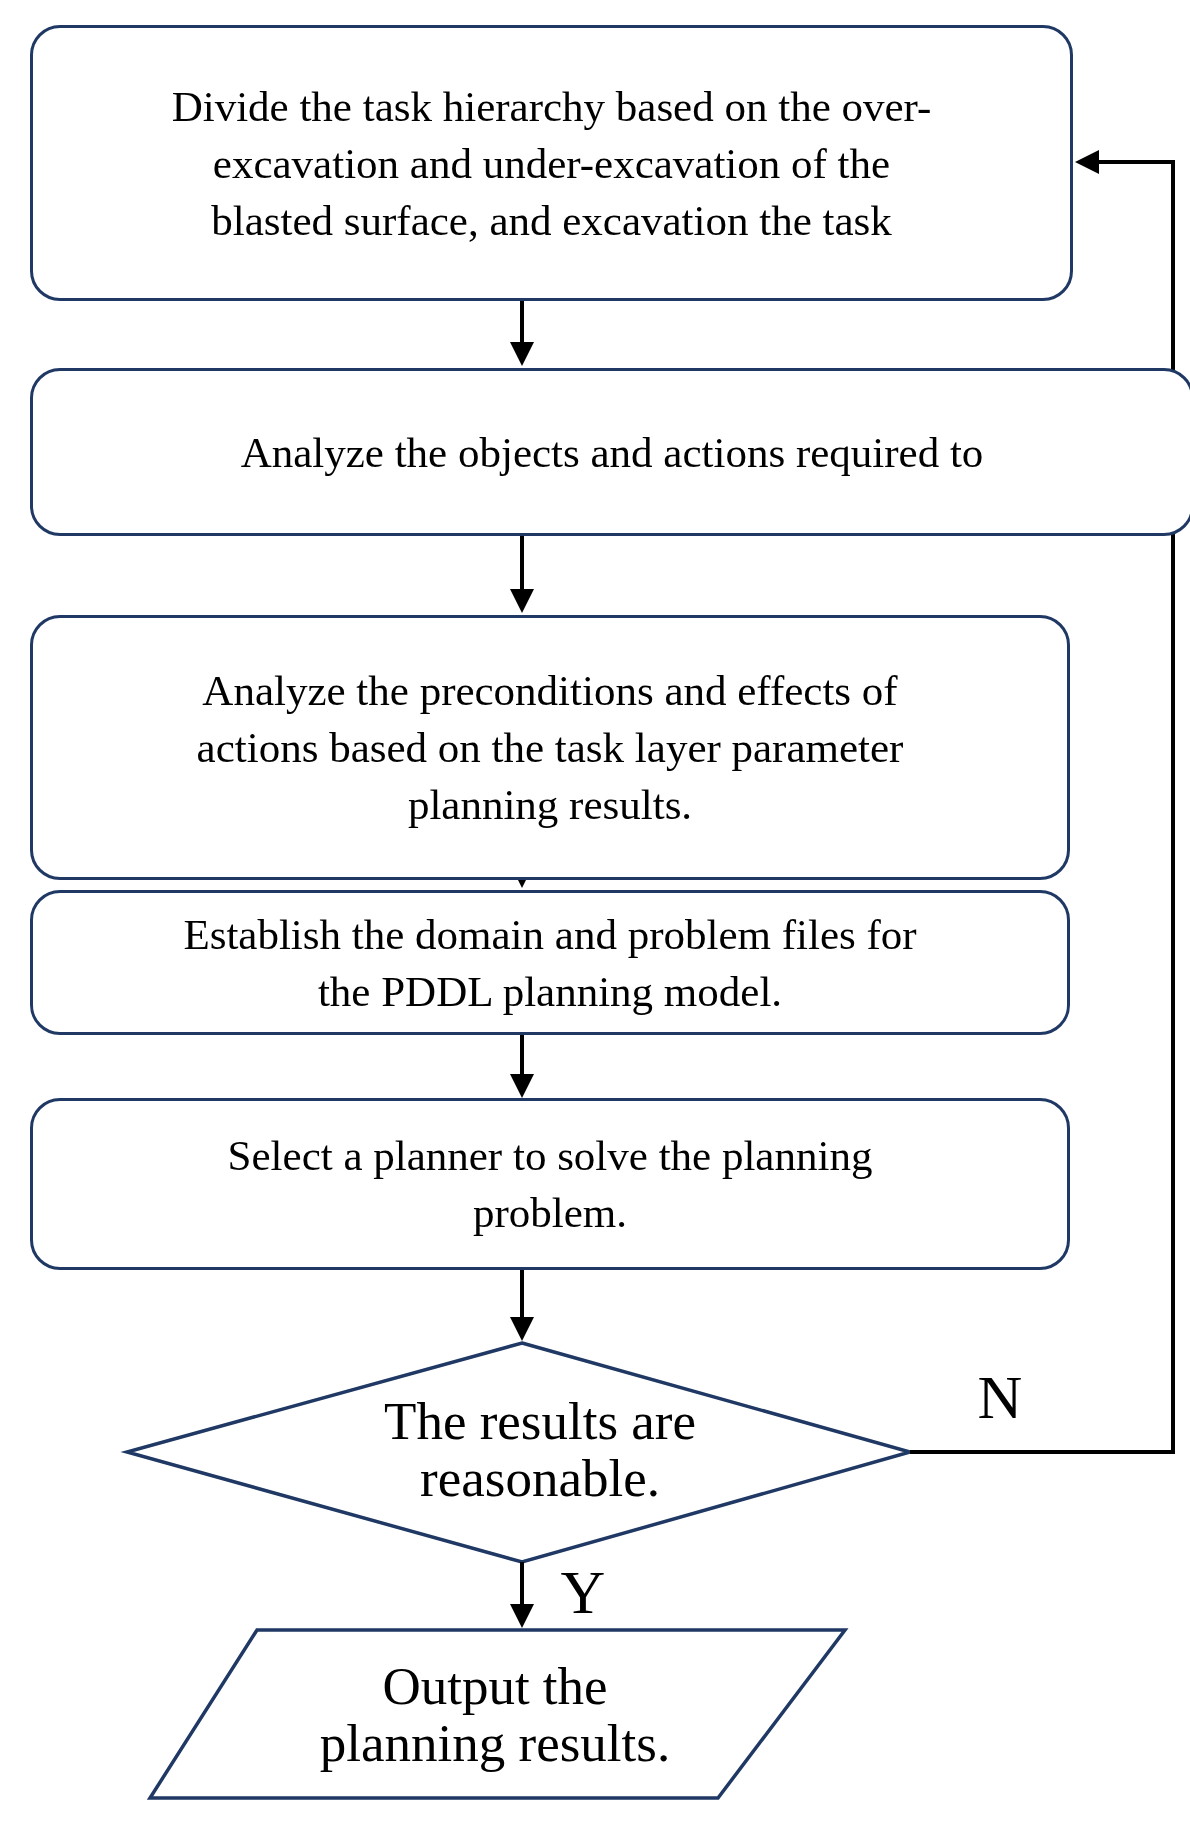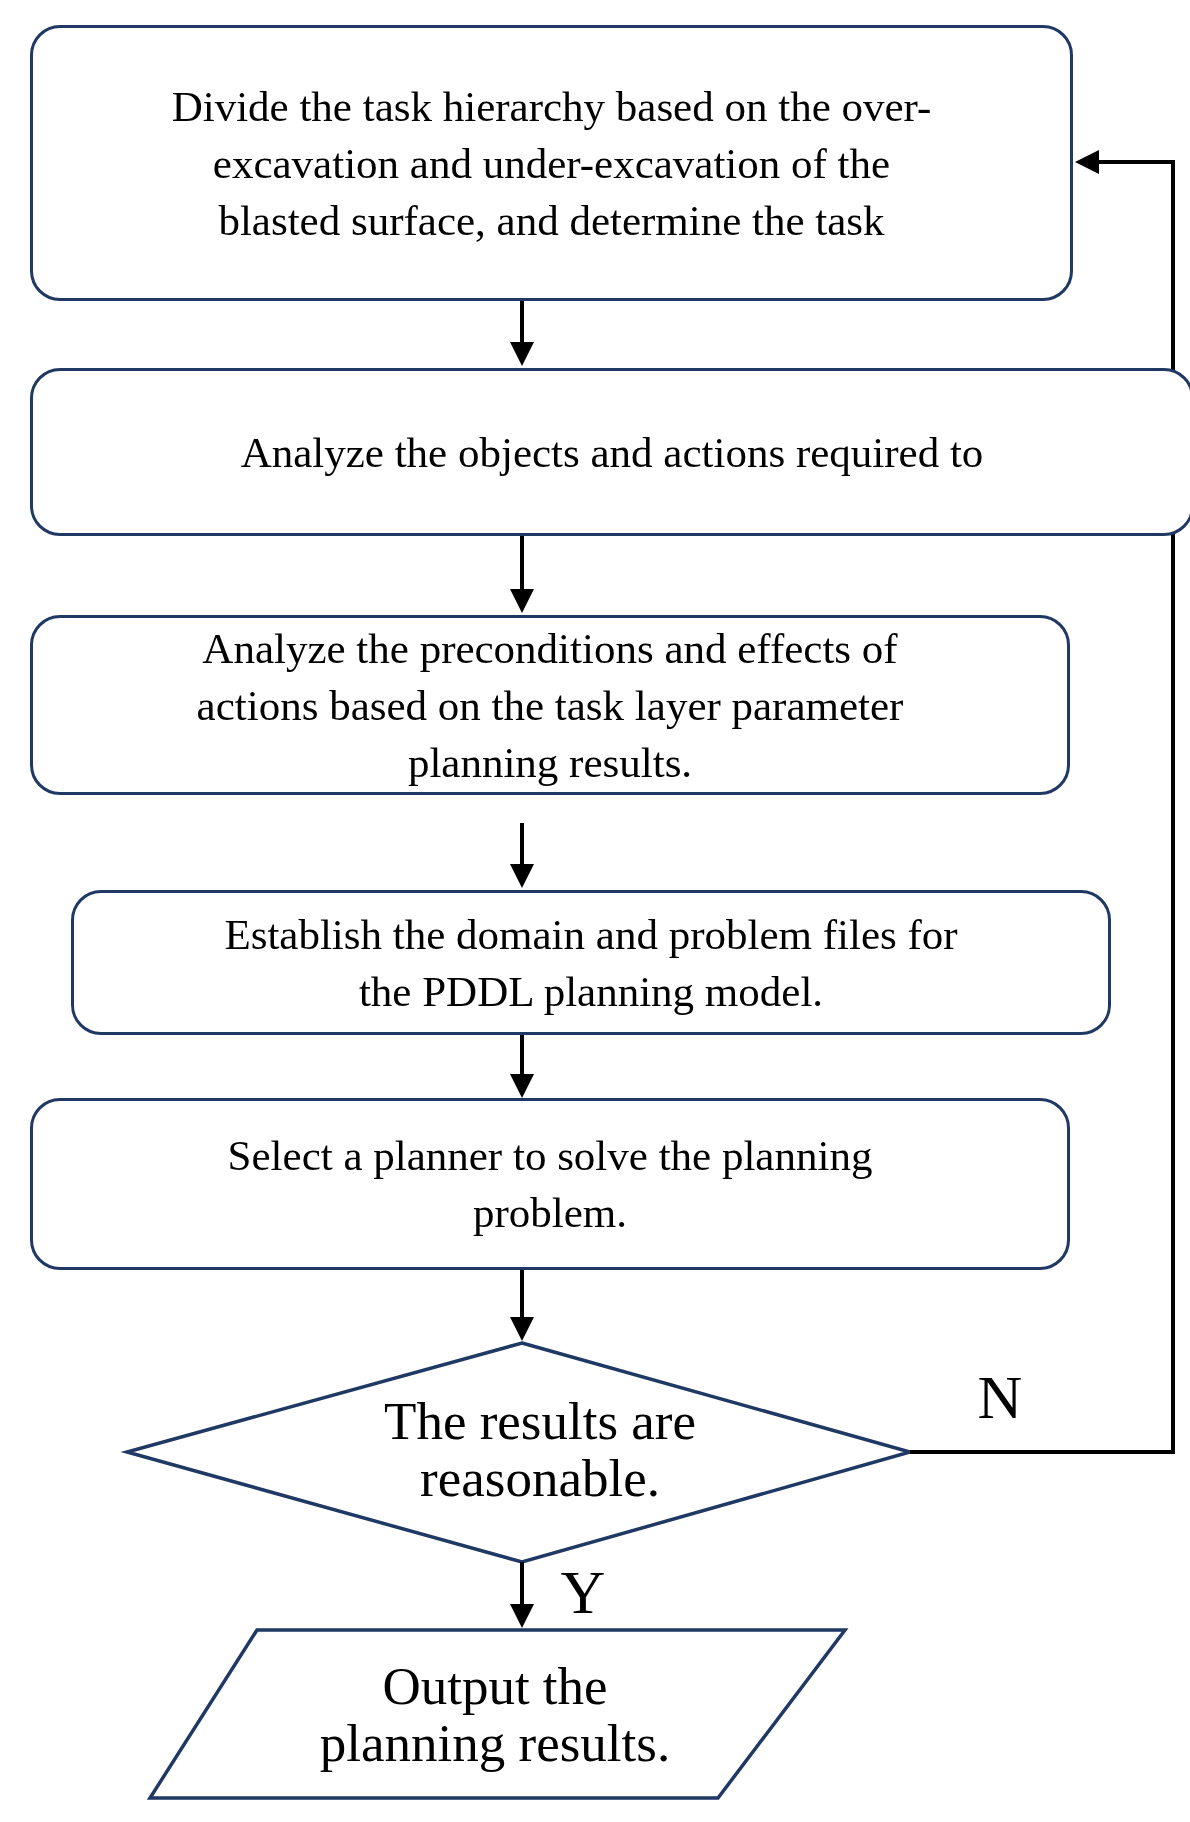--- a/index.html
+++ b/index.html
@@ -86,34 +86,34 @@
 
     <g>
       <polyline points="910,1452 1173,1452 1173,162 1097,162" fill="none" stroke="#000000" stroke-width="4"></polyline>
       <polygon points="1075,162 1099,150 1099,174" fill="#000000"></polygon>
     </g>
   </svg>
 
   <div class="node" style="left:30px; top:25px; width:1043px; height:276px;">
     <div class="ln">Divide the task hierarchy based on the over-</div>
     <div class="ln">excavation and under-excavation of the</div>
-    <div class="ln">blasted surface, and determine the task</div>
+    <div class="ln">blasted surface, and excavation the task</div>
   </div>
 
   <div class="node" style="left:30px; top:368px; width:1164px; height:168px;">
     <div class="ln">Analyze the objects and actions required to</div>
   </div>
 
-  <div class="node" style="left:30px; top:615px; width:1040px; height:180px;">
+  <div class="node" style="left:30px; top:615px; width:1040px; height:265px;">
     <div class="ln">Analyze the preconditions and effects of</div>
     <div class="ln">actions based on the task layer parameter</div>
     <div class="ln">planning results.</div>
   </div>
 
-  <div class="node" style="left:30px; top:890px; width:1040px; height:145px;margin-left:41px;">
+  <div class="node" style="left:30px; top:890px; width:1040px; height:145px;">
     <div class="ln">Establish the domain and problem files for</div>
     <div class="ln">the PDDL planning model.</div>
   </div>
 
   <div class="node" style="left:30px; top:1098px; width:1040px; height:172px;">
     <div class="ln">Select a planner to solve the planning</div>
     <div class="ln">problem.</div>
   </div>
 
   <div class="free-text" style="left:540px; top:1450px;">

